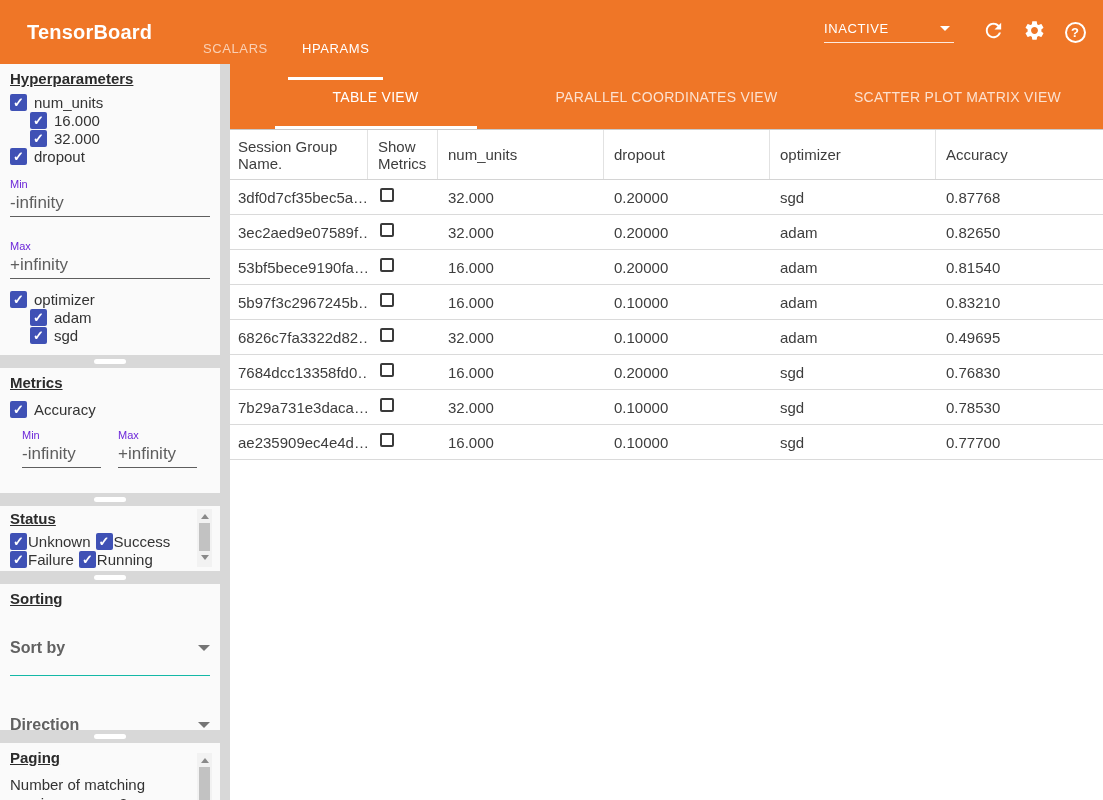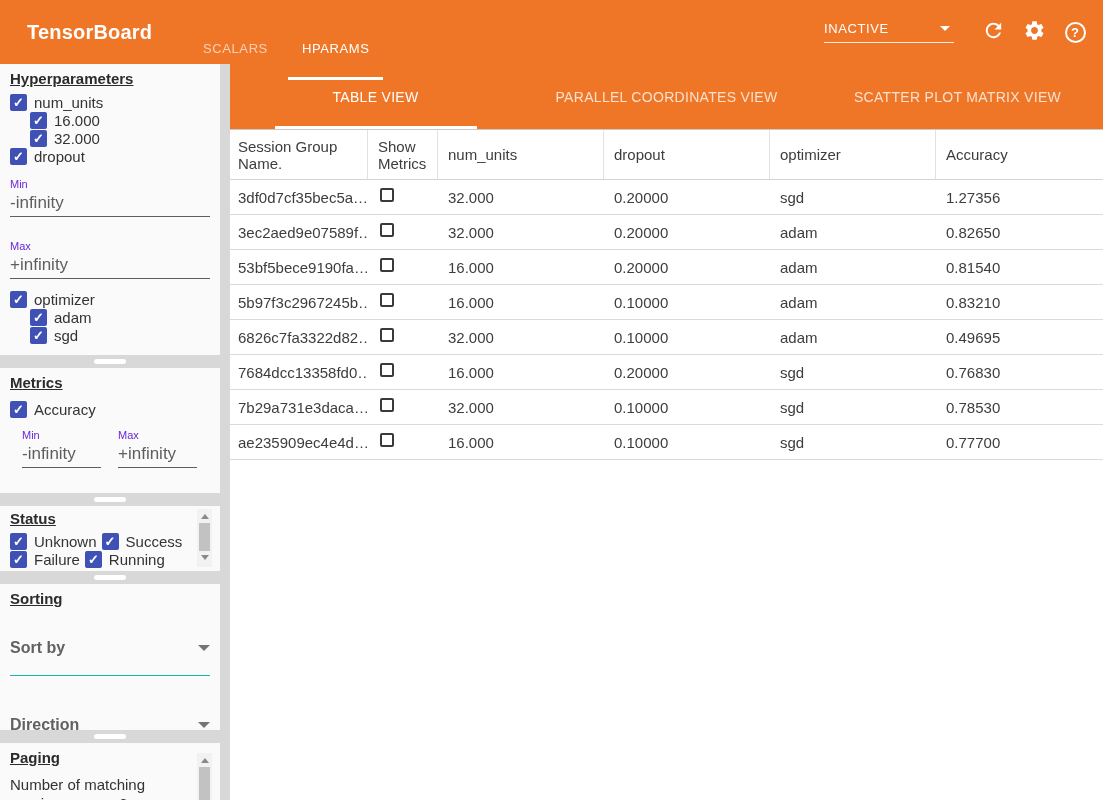--- a/index.html
+++ b/index.html
@@ -39,21 +39,21 @@
   .cbrow.ind { margin-left:20px; }
   .cb { width:17px; height:17px; flex:none; border-radius:2px; background:#3f51b5; color:#fff;
         display:flex; align-items:center; justify-content:center; cursor:pointer; }
   .cb::after { content:"✓"; font-size:13px; font-weight:bold; line-height:1; }
   .fldlabel { font-size:11px; color:#6d28d9; line-height:14px; }
   .fldval { font-size:17px; color:#5e5e5e; line-height:17px; padding:3px 0 5px 0; border-bottom:1px solid #5e5e5e; }
   .hpcbs { margin-top:6px; }
   .minmax-inline { display:flex; gap:17px; margin:10px 0 0 12px; }
   .minmax-inline .fld { width:79px; }
   .statusgrid .srow { display:flex; align-items:center; height:18px; }
-  .statusgrid .sitem { display:flex; align-items:center; gap:7px; font-size:15px; color:#333; margin-right:5px; }
+  .statusgrid .sitem { display:flex; align-items:center; gap:1px; font-size:15px; color:#333; margin-right:5px; }
   .select { display:flex; align-items:center; justify-content:space-between; border-bottom:1px solid #14b8a6;
             padding-bottom:18px; cursor:pointer; width:200px;font-weight:bold; }
   .select .sval { font-size:16px; color:#616161; }
   .caret-down-g { width:0; height:0; border-left:6px solid transparent; border-right:6px solid transparent;
                   border-top:6px solid #757575; }
   .paginfo { margin-top:9px; font-size:15px; color:#333; line-height:19px; width:188px; }
   
   .sb { position:absolute; width:15px; background:#f2f2f2; right:8px; display:flex; flex-direction:column;
         align-items:center; }
   .sb .up { width:0; height:0; border-left:4px solid transparent; border-right:4px solid transparent;
@@ -265,21 +265,21 @@
         <div class="th c6">Accuracy</div>
       </div>
 
       <div>
         <div class="tr">
           <div class="td c1">3df0d7cf35bec5a…</div>
           <div class="c2"><span class="rowcb" style="display:inline-block"></span></div>
           <div class="td c3">32.000</div>
           <div class="td c4">0.20000</div>
           <div class="td c5">sgd</div>
-          <div class="td c6">1.27356</div>
+          <div class="td c6">0.87768</div>
         </div>
         <div class="tr">
           <div class="td c1">3ec2aed9e07589f…</div>
           <div class="c2"><span class="rowcb" style="display:inline-block"></span></div>
           <div class="td c3">32.000</div>
           <div class="td c4">0.20000</div>
           <div class="td c5">adam</div>
           <div class="td c6">0.82650</div>
         </div>
         <div class="tr">

